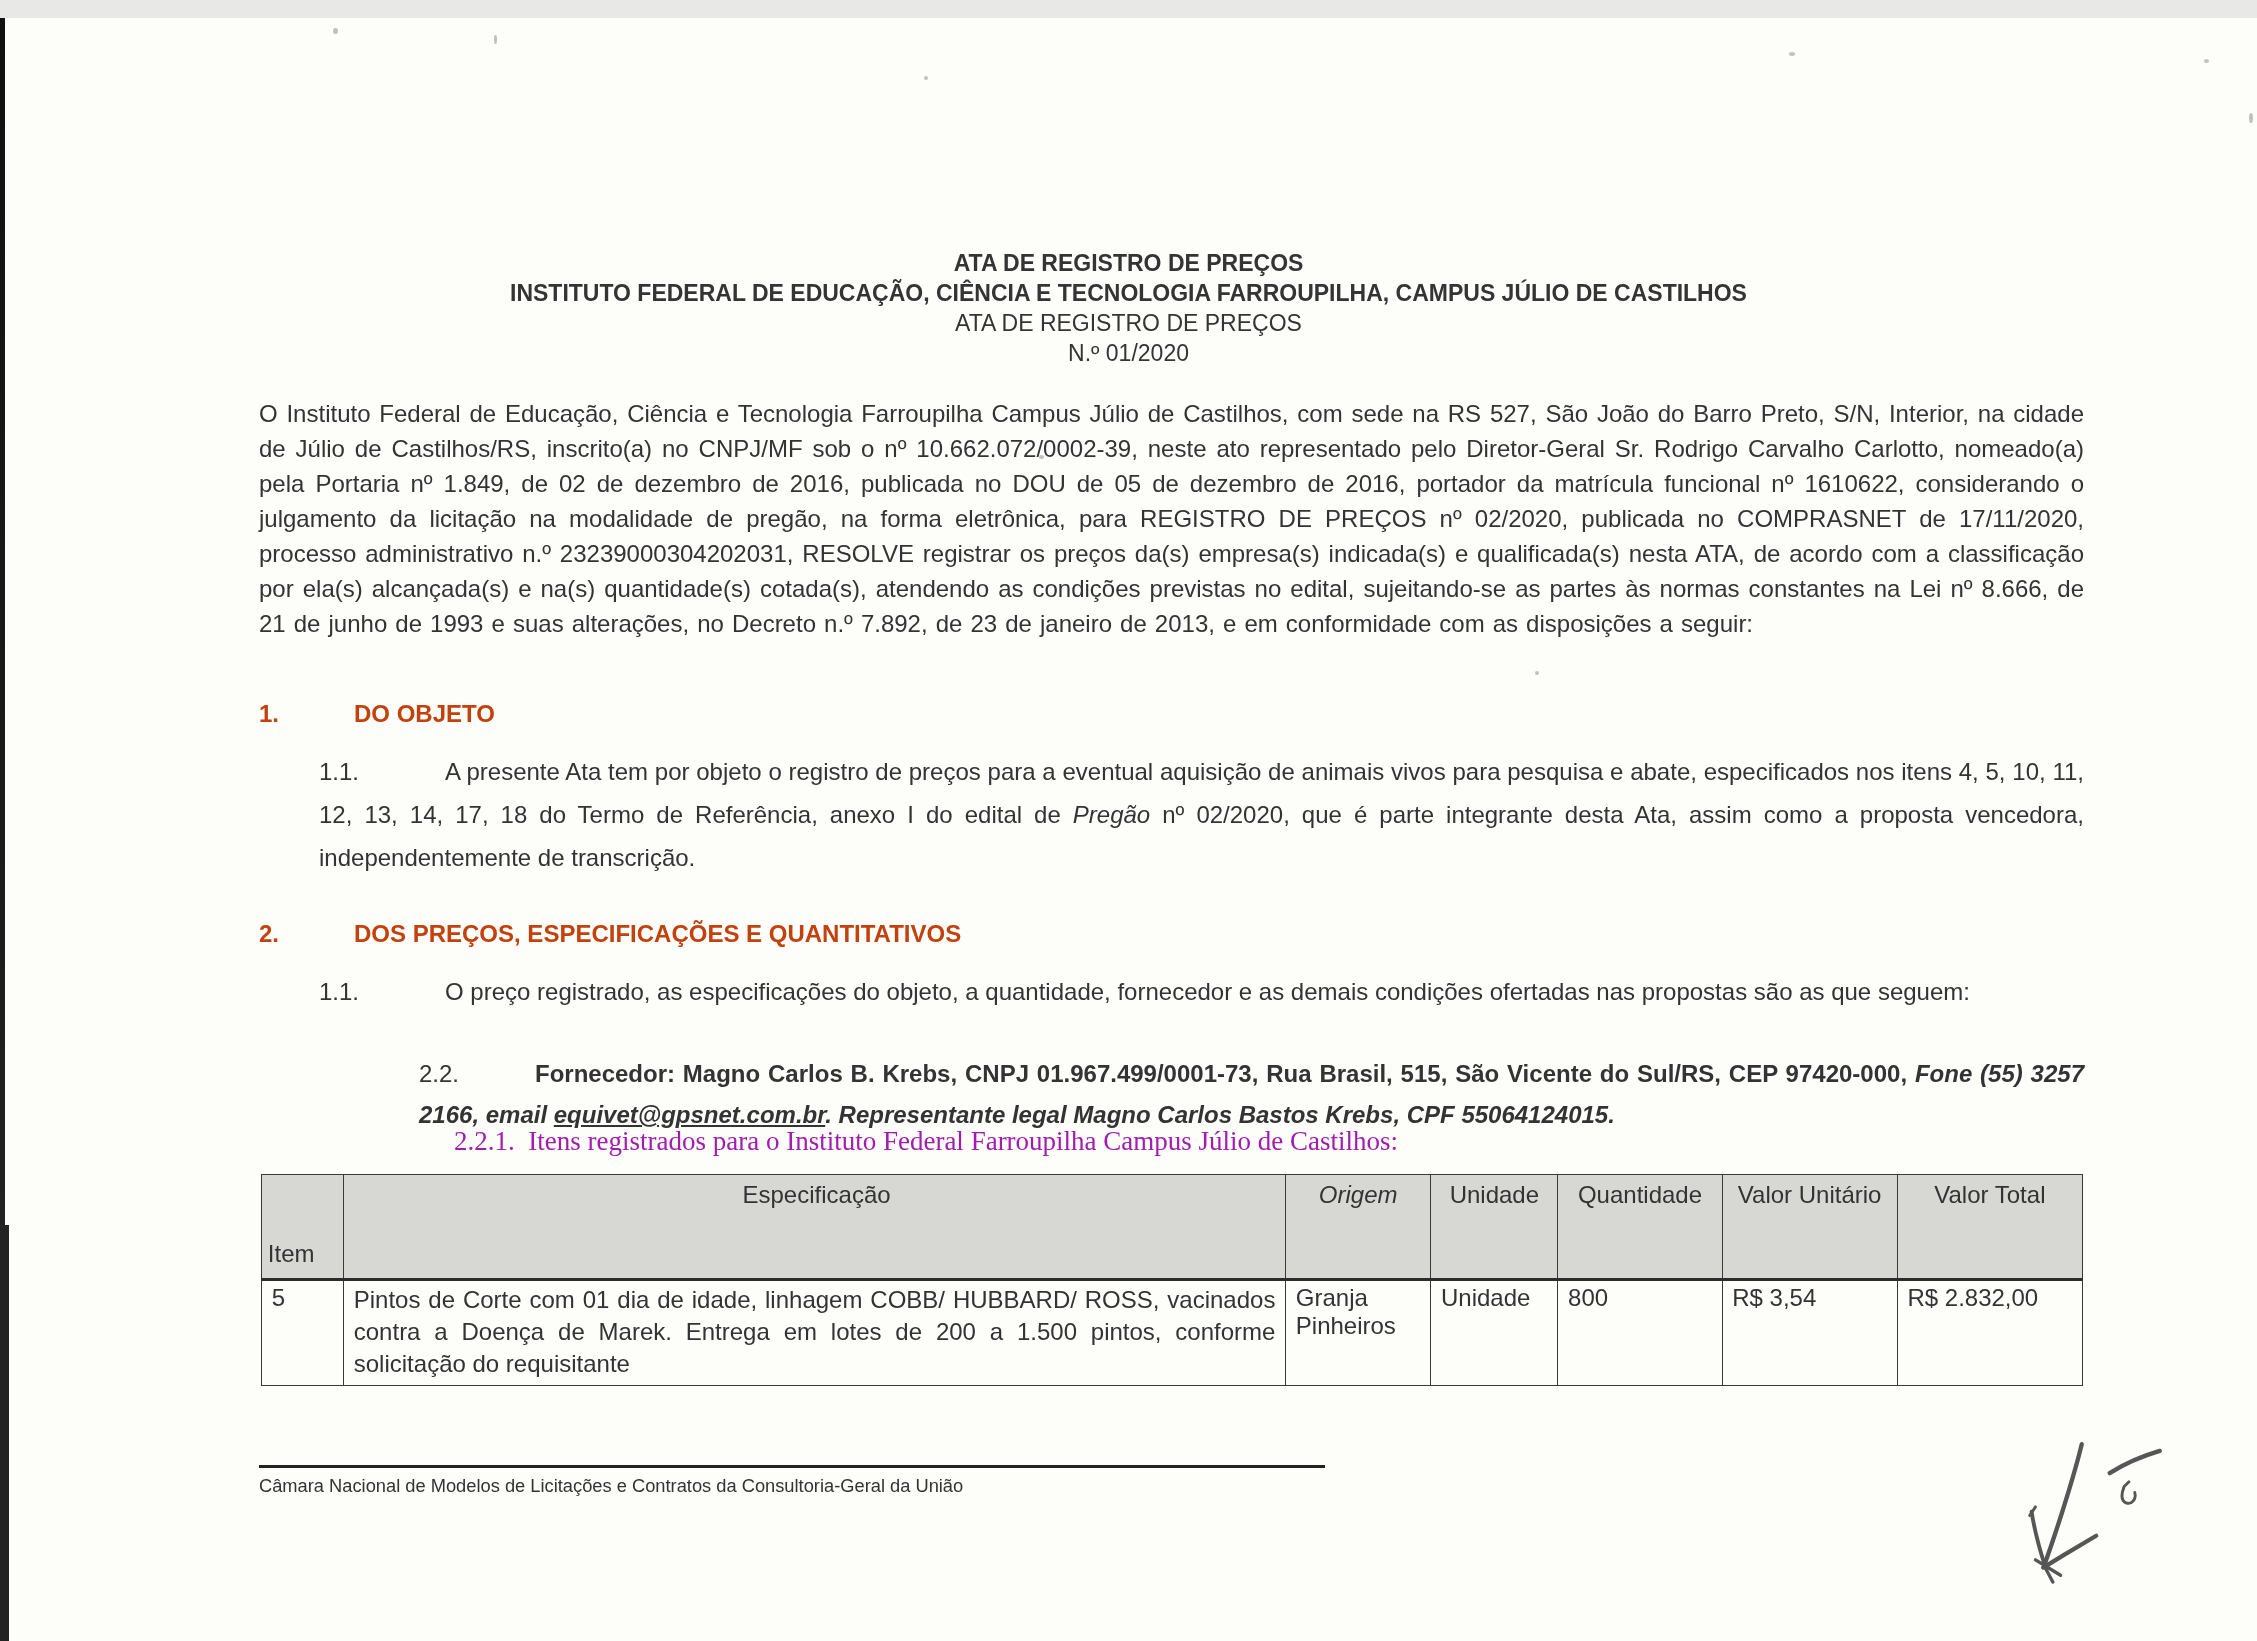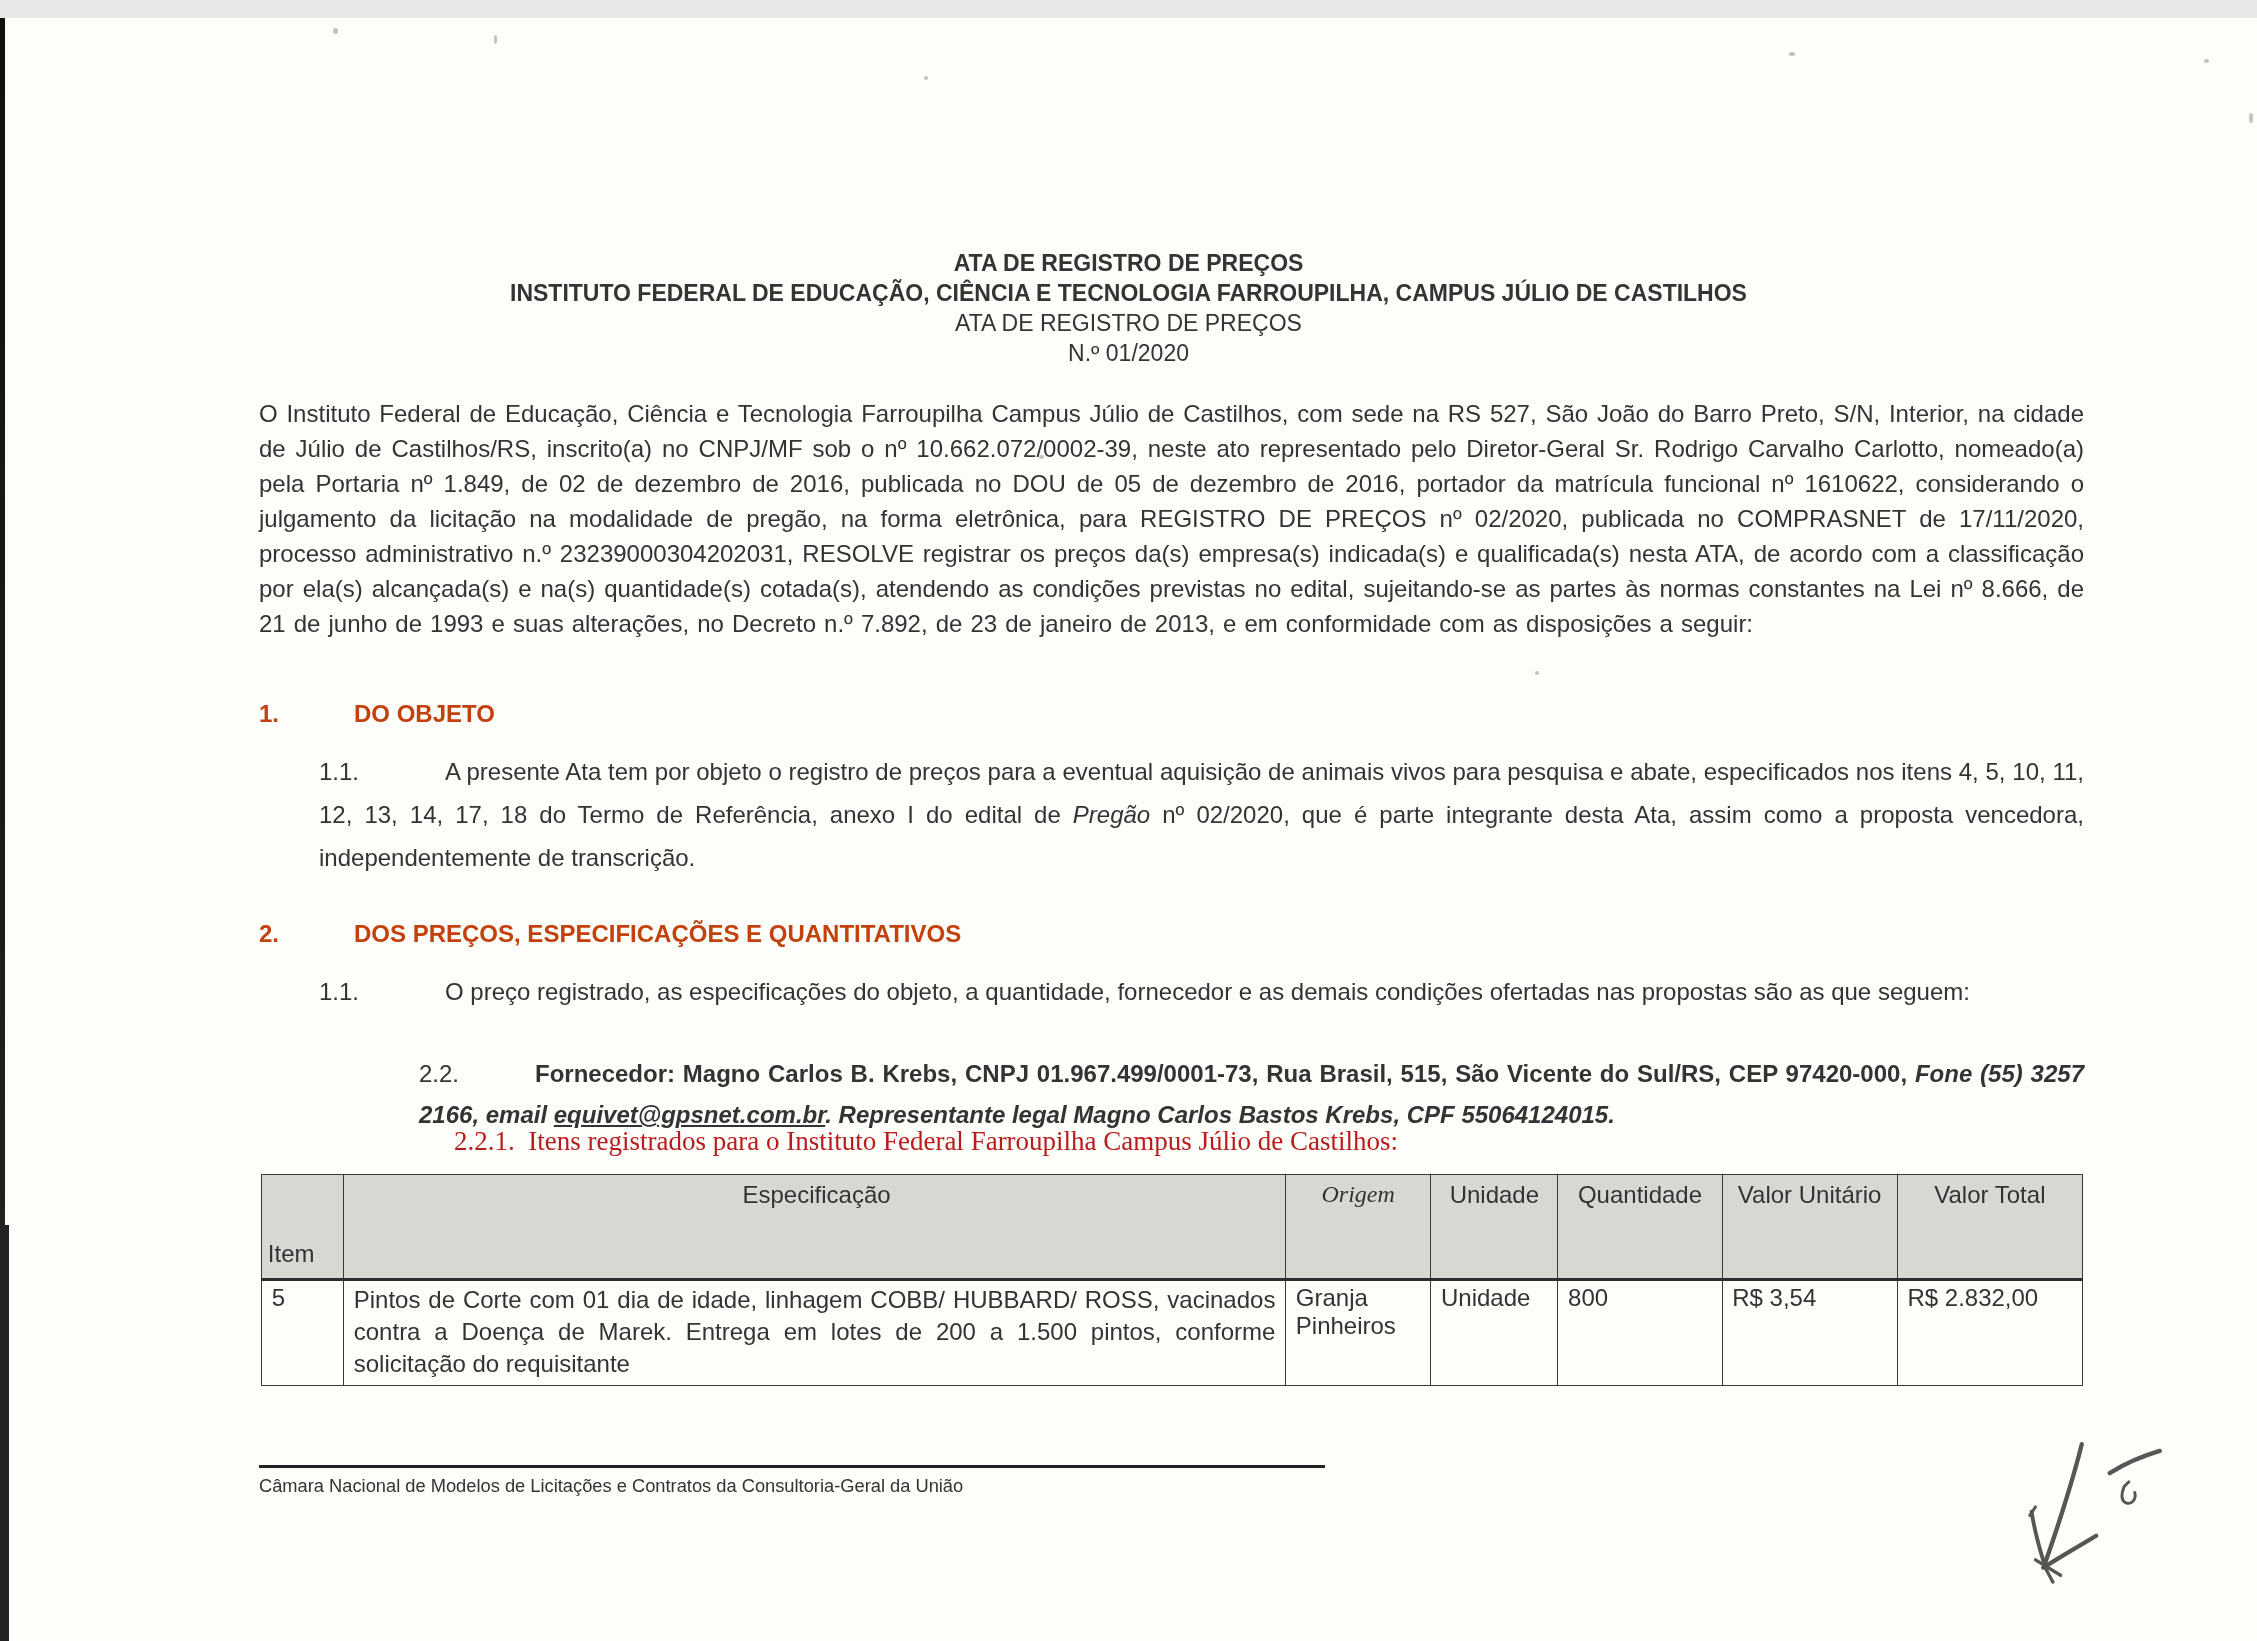--- a/index.html
+++ b/index.html
@@ -25,36 +25,36 @@
   .sec-num{display:inline-block;width:95px;}
   .sub{line-height:43px;text-align:justify;}
   #item-11{left:319px;top:732px;width:1765px;}
   #item-21{left:319px;top:952px;width:1765px;}
   #item-22{left:419px;top:1035px;width:1665px;line-height:41px;font-weight:bold;}
   .sub-num{display:inline-block;font-weight:normal;}
   #item-11 .sub-num,#item-21 .sub-num{width:126px;}
   #item-22 .sub-num{width:116px;}
   .ital{font-style:italic;}
   .email{font-style:italic;text-decoration:underline;}
-  #item-221{left:454px;top:1108px;width:1545px;font-family:"Liberation Serif","DejaVu Serif",serif;font-size:27px;color:#b91c1c;}
+  #item-221{left:454px;top:1108px;width:1545px;font-family:"Liberation Serif","DejaVu Serif",serif;font-size:27px;color:#a21caf;}
   #item-221 .serif-num{margin-right:13.5px;}
 
   
   #items-table{left:261px;top:1156px;border-collapse:collapse;table-layout:fixed;width:1822px;font-size:24px;color:#333;}
   #items-table th,#items-table td{border:1.9px solid #3a3a3a;overflow:hidden;}
   #items-table thead th{
     background:#d7d7d3;
     font-weight:normal;
     vertical-align:top;text-align:center;
     height:89px;padding:5.8px 7.7px 3.9px;
     border-bottom:3.9px solid #2c2c2c;
   }
   #items-table thead th.h-item{vertical-align:bottom;text-align:left;padding:3.9px 5.8px 9.7px;}
   #items-table thead th.h-espec{text-align:center;padding-left:11.6px;}
-  #items-table thead th.h-origem{font-style:italic;font-family:Liberation Serif, serif;}
+  #items-table thead th.h-origem{font-style:italic;}
   #items-table td{vertical-align:top;padding:3.9px 9.7px;}
   .drow td{height:97px;}
   .drow .d-espec{text-align:justify;line-height:32px;padding-left:13.5px;}
   .trow td{height:29px;padding:1px 9.7px;line-height:27px;}
 
   
   #footer-rule{left:259px;top:1447px;width:1066px;height:2.9px;background:#222;}
   #footer{left:259px;top:1455px;width:1159px;font-size:18.3px;line-height:26px;color:#333;}
 
   

